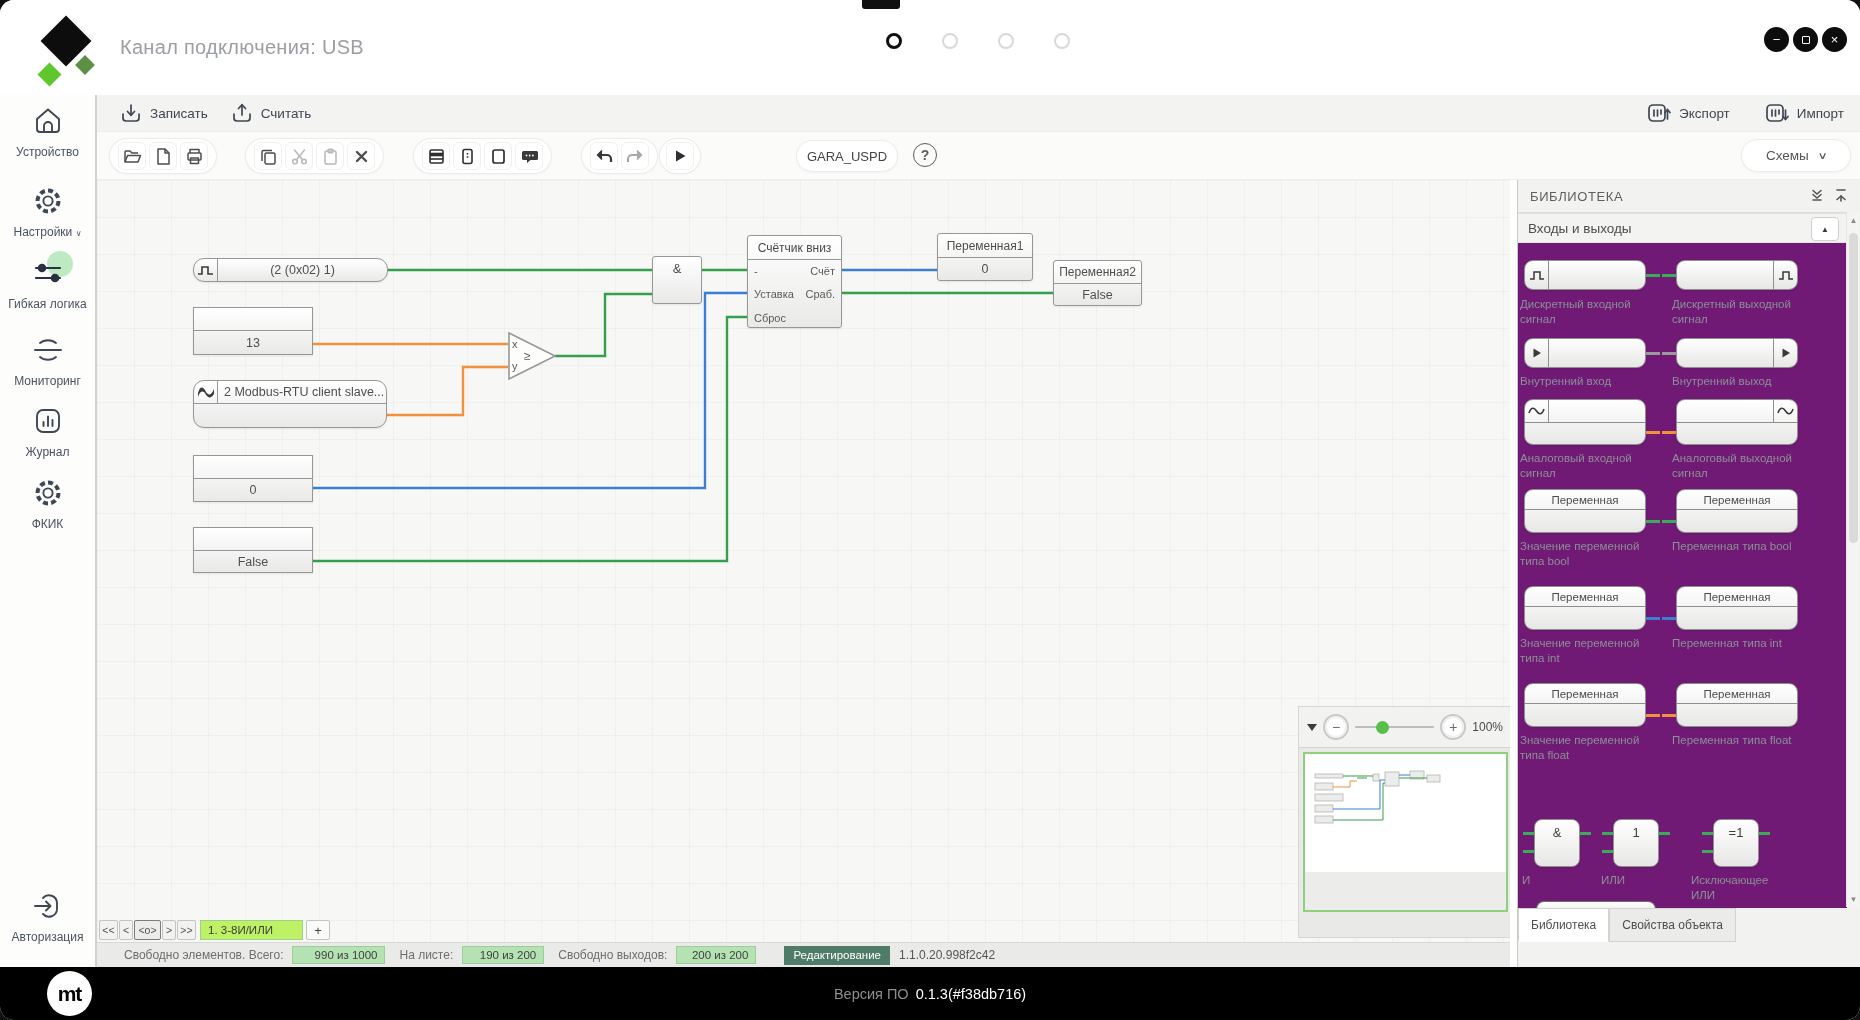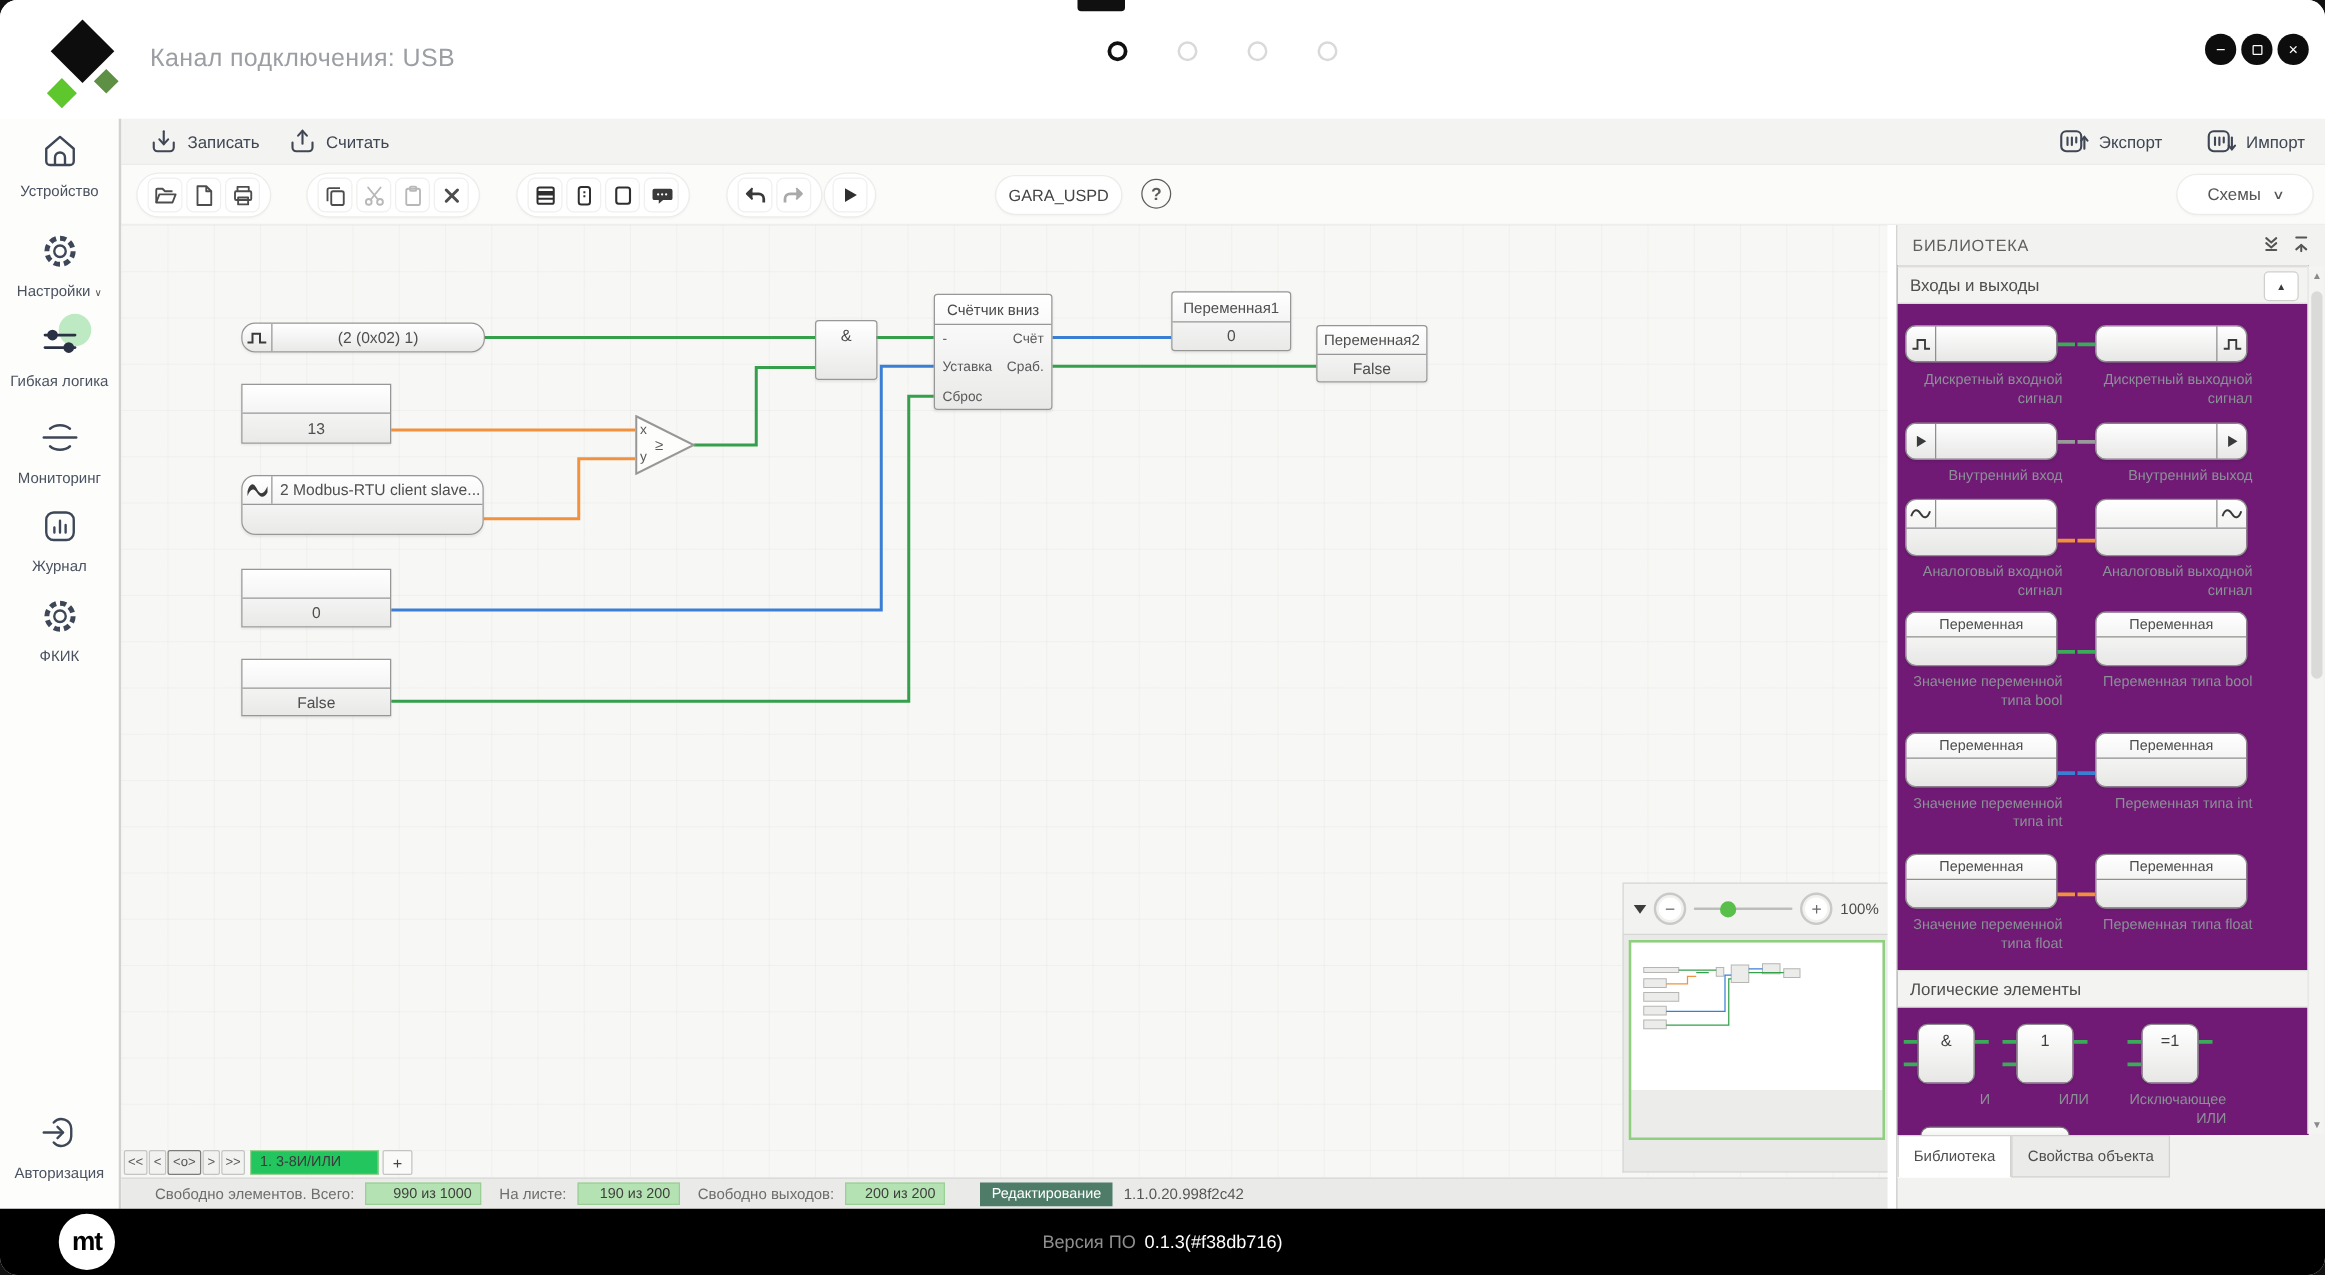--- a/index.html
+++ b/index.html
@@ -69,42 +69,42 @@
   .ztrack { position:relative; flex:1; height:2.5px; background:#bdbdbb; border-radius:2px; }
   .zknob { position:absolute; left:26%; top:-5px; width:13px; height:13px; border-radius:50%; background:#58bf4a; }
   .zlabel { font-size:12px; color:#4a4a4a; }
   #minimap { position:absolute; left:1201px; top:568px; width:214px; height:190px; background:#e9e9e7; border:1px solid #d6d6d4; border-top:none; }
   .mview { position:absolute; left:4px; top:4px; width:205px; height:160px; border:2px solid #8fd07f; background:linear-gradient(#ffffff 0 118px, #ececea 118px); }
 
   
   #tabstrip { position:absolute; left:97px; top:920px; width:1413px; height:22px; }
   .navbtn { position:absolute; top:0; height:20px; background:#f2f2f0; border:1px solid #c4c4c2; color:#555; font-size:10.5px; display:flex; align-items:center; justify-content:center; border-radius:2px; }
   .navbtn.cur { border:1.6px solid #7c7c7a; background:#ececea; }
-  .sheet-tab { position:absolute; left:103px; top:0; width:103px; height:20px; background:#22c55e; border:1px solid #9ccf92; font-size:11.5px; color:#3c3c3c; display:flex; align-items:center; padding-left:7px; }
+  .sheet-tab { position:absolute; left:103px; top:0; width:103px; height:20px; background:#bef264; border:1px solid #9ccf92; font-size:11.5px; color:#3c3c3c; display:flex; align-items:center; padding-left:7px; }
   .addtab { position:absolute; left:209px; top:0; width:24px; height:20px; background:#fafaf8; border:1px solid #c4c4c2; border-radius:2px; color:#444; font-size:13px; display:flex; align-items:center; justify-content:center; }
   #statusbar { position:absolute; left:97px; top:942px; width:1413px; height:25px; background:#eaeae8; border-top:1px solid #d8d8d6; display:flex; align-items:center; font-size:12px; color:#6e6e6e; }
   .badge { height:18px; background:#b5e2b2; border:1px solid #9bcf97; color:#3f3f3f; font-size:11.5px; display:flex; align-items:center; justify-content:flex-end; padding:0 7px; }
   .badge-dark { height:19px; background:#4e7c68; color:#fff; font-size:11.5px; display:flex; align-items:center; padding:0 9px; margin-left:28px; }
   .sb-gap { margin-left:14px; } .sb-gap2 { margin-left:9px; }
 
   
   #library { position:absolute; left:1517px; top:180px; width:343px; height:787px; background:#f2f2f0; border-left:1px solid #c9c9c7; }
   .lib-head { position:absolute; left:0; top:0; width:100%; height:32px; display:flex; align-items:center; padding:0 12px; font-size:13px; color:#5f5f5f; letter-spacing:.6px; background:#f2f2f0; }
   .lib-head .hicons { margin-left:auto; display:flex; gap:10px; }
   .lib-content { position:absolute; left:0; top:32px; width:329px; bottom:59px; background:#701a75; border-top:1px solid #ddddda; }
   .sectbar { position:absolute; left:0; width:329px; height:30px; background:#f3f3f1; border-top:1px solid #e2e2e0; border-bottom:1px solid #e2e2e0; display:flex; align-items:center; padding:0 10px; font-size:13.5px; color:#4e4e4e; }
   .collbtn { position:absolute; right:8px; top:3px; width:28px; height:24px; background:#fff; border:1px solid #cfcfcd; border-radius:4px; color:#3a3a3a; font-size:8px; display:flex; align-items:center; justify-content:center; }
   .libblock { position:absolute; border:1.7px solid #8f8f8f; border-radius:9px; background:linear-gradient(#ffffff,#e7e7e6); box-shadow:0 1px 2px rgba(0,0,0,.1); }
   .libblock .ibox { position:absolute; top:0; bottom:0; width:24px; display:flex; align-items:center; justify-content:center; }
   .ibox.l { left:0; border-right:1.4px solid #8f8f8f; } .ibox.r { right:0; border-left:1.4px solid #8f8f8f; }
   .libdiv { position:absolute; left:0; right:0; border-top:1.4px solid #8f8f8f; }
   .lib-var-head { position:absolute; left:0; right:0; top:0; height:20px; display:flex; align-items:center; justify-content:center; font-size:11.5px; color:#4c4c4c; border-bottom:1.4px solid #8f8f8f; }
   .stub { position:absolute; width:14px; height:3px; }
   .sgreen { background:#3bab5a; } .sgray { background:#9a9a9a; } .sblue { background:#3b7fd4; } .sorange { background:#f2913d; }
-  .libcap { position:absolute; text-align:right; font-size:11.5px; line-height:1.3; color:#8b9096; }
+  .libcap { position:absolute; text-align:left; font-size:11.5px; line-height:1.3; color:#8b9096; }
   .logicblk { position:absolute; width:46px; height:48px; border:1.7px solid #8f8f8f; border-radius:8px; background:linear-gradient(#ffffff,#e7e7e6); box-shadow:0 1px 2px rgba(0,0,0,.1); text-align:center; font-size:13px; color:#3f3f3f; padding-top:5px; }
   .lstub { position:absolute; width:11px; height:3px; background:#3bab5a; }
   .lib-scroll { position:absolute; right:1px; top:33px; width:13px; bottom:60px; background:#f4f4f2; border-left:1px solid #e4e4e2; }
   .lib-scroll .thumb { position:absolute; left:2px; width:9px; top:20px; height:310px; background:#dadad8; border-radius:5px; }
   .scr-arrow { position:absolute; left:0; width:13px; font-size:8px; color:#8a8a8a; text-align:center; }
   .lib-tabs { position:absolute; left:0; bottom:25px; height:34px; display:flex; }
   .ltab { height:34px; display:flex; align-items:center; justify-content:center; font-size:12px; color:#4f4f4f; padding:0 12px; border:1px solid #d2d2d0; background:#ebebE9; }
   .ltab.active { background:#fff; border-bottom:1px solid #fff; }
   .partialblk { position:absolute; left:18px; bottom:57px; width:120px; height:9px; border:1.7px solid #6f6f6f; border-bottom:none; border-radius:8px 8px 0 0; background:linear-gradient(#fff,#f0f0ee); }
 
@@ -603,24 +603,20 @@
         <span class="lib-var-head">Переменная</span>
         <span class="stub sorange" style="right:-15px;top:30px"></span>
       </div>
       <div class="libblock" style="left:158px;top:470px;width:122px;height:44px">
         <span class="lib-var-head">Переменная</span>
         <span class="stub sorange" style="left:-15px;top:30px"></span>
       </div>
       <div class="libcap" style="left:2px;top:520px;width:130px">Значение переменной типа float</div>
       <div class="libcap" style="left:154px;top:520px;width:130px">Переменная типа float</div>
 
-      <div class="sectbar" style="top:563px">
-        <span>Логические элементы</span>
-
-      </div>
 
       <div class="logicblk" style="left:16px;top:606px">
         <span>&amp;</span>
         <span class="lstub" style="left:-12px;top:12px"></span>
         <span class="lstub" style="left:-12px;top:30px"></span>
         <span class="lstub" style="right:-12px;top:12px"></span>
       </div>
       <div class="logicblk" style="left:95px;top:606px">
         <span>1</span>
         <span class="lstub" style="left:-12px;top:12px"></span>

